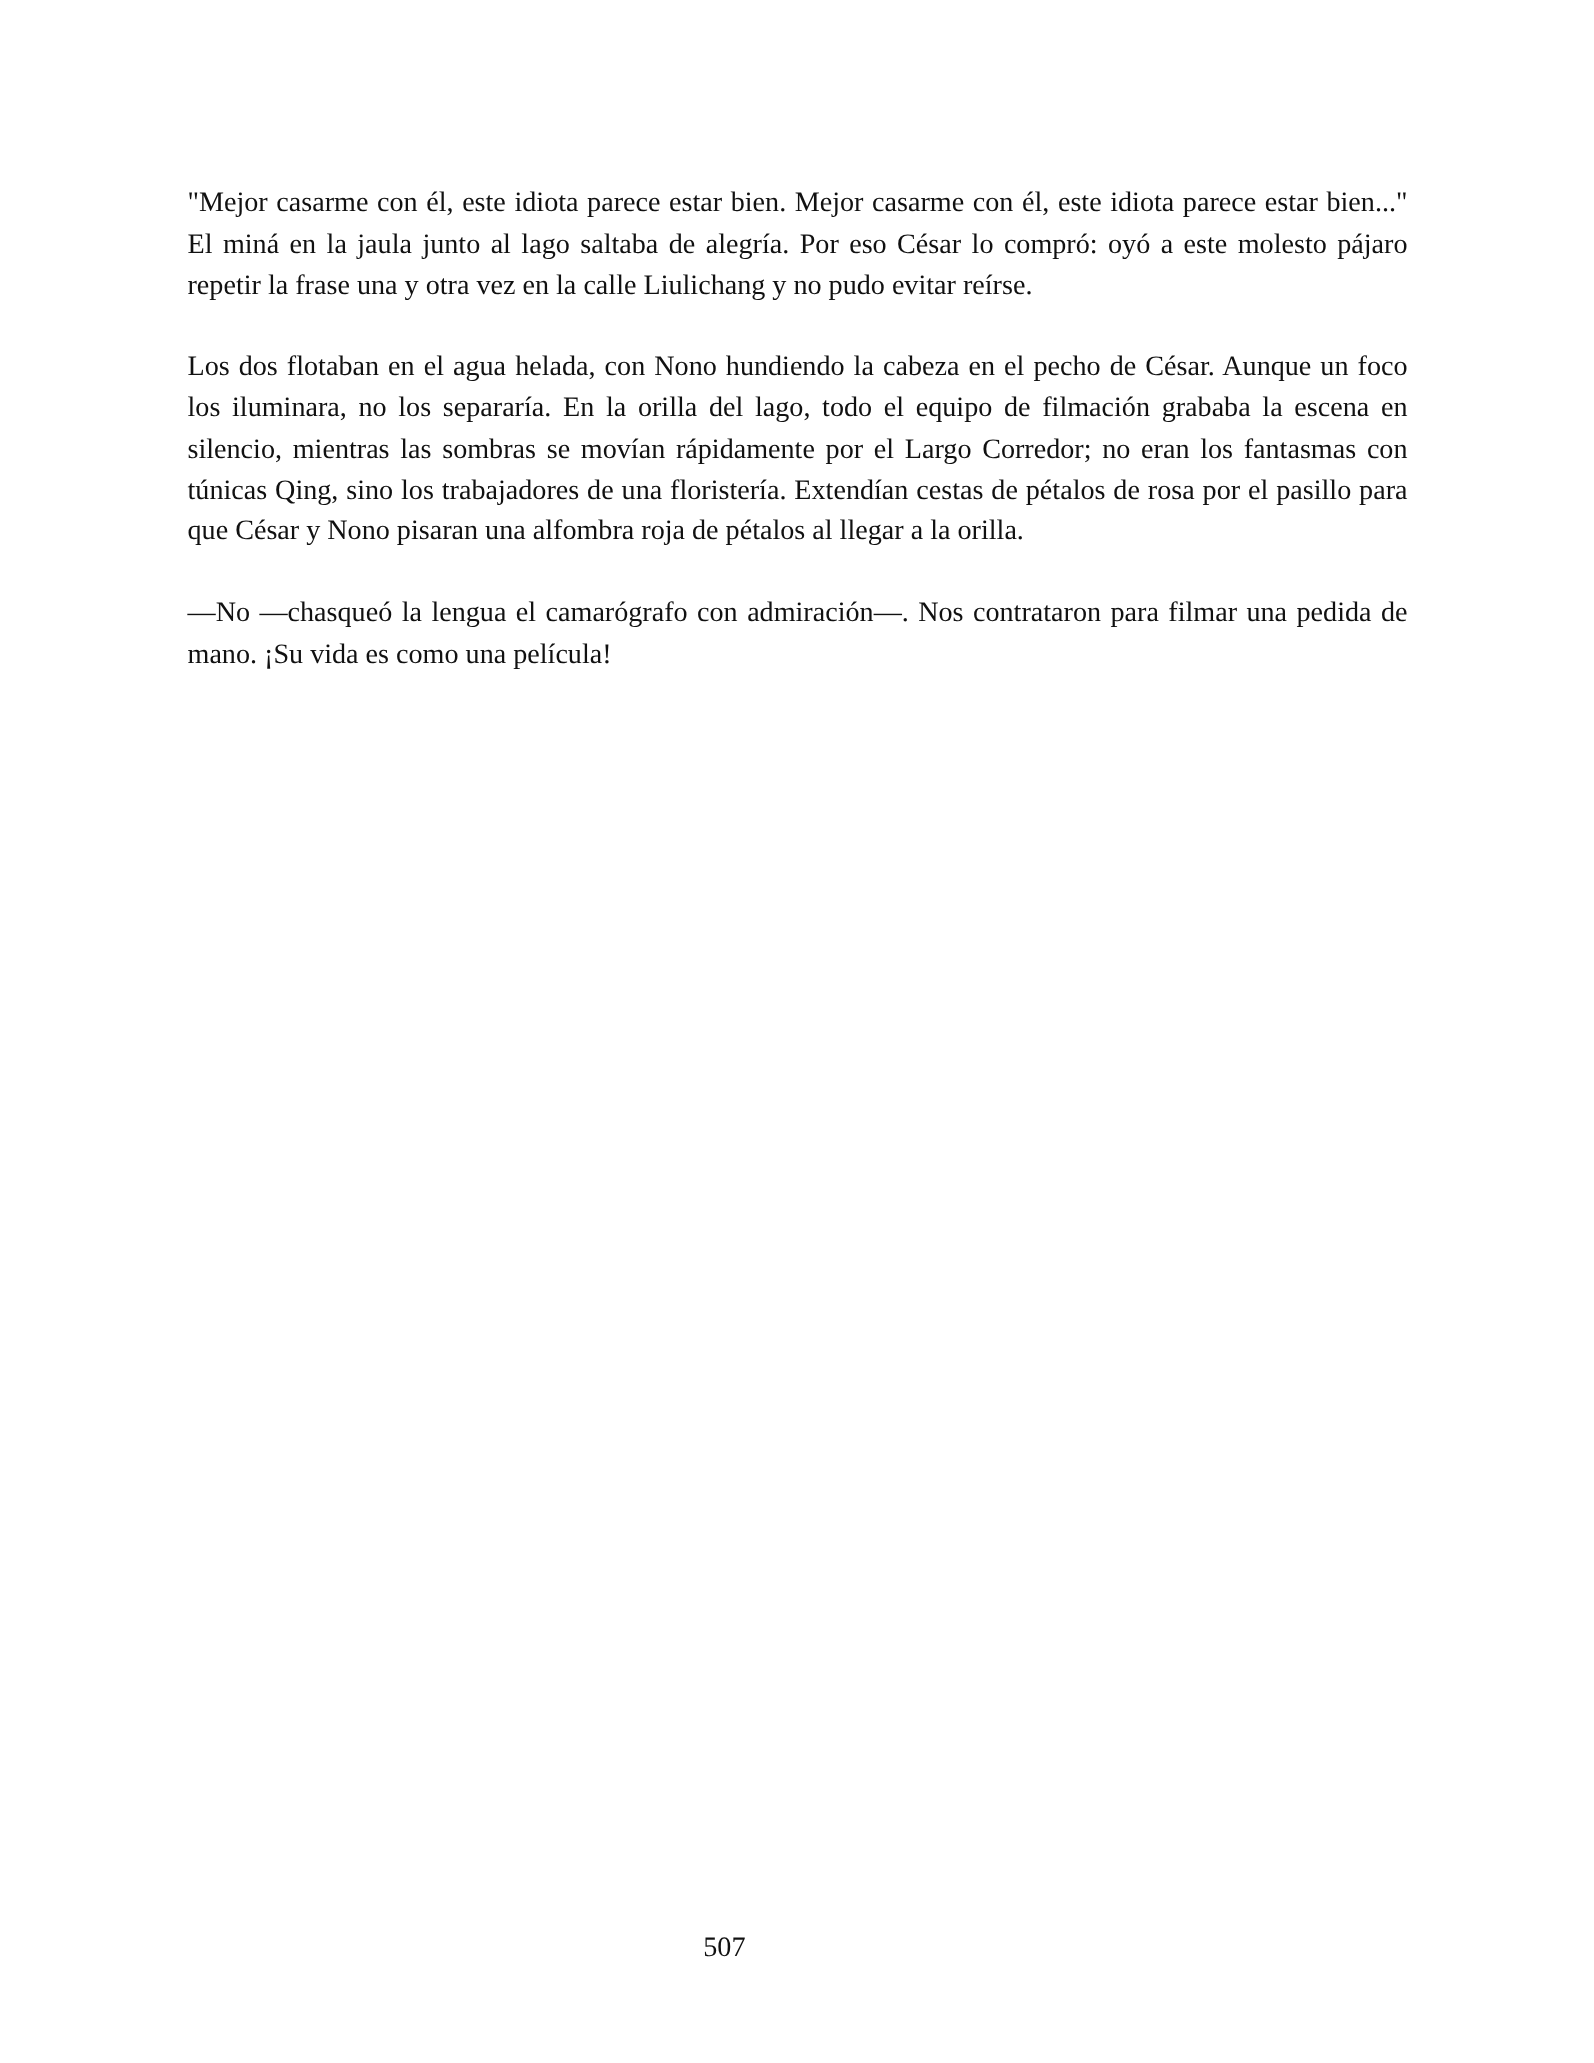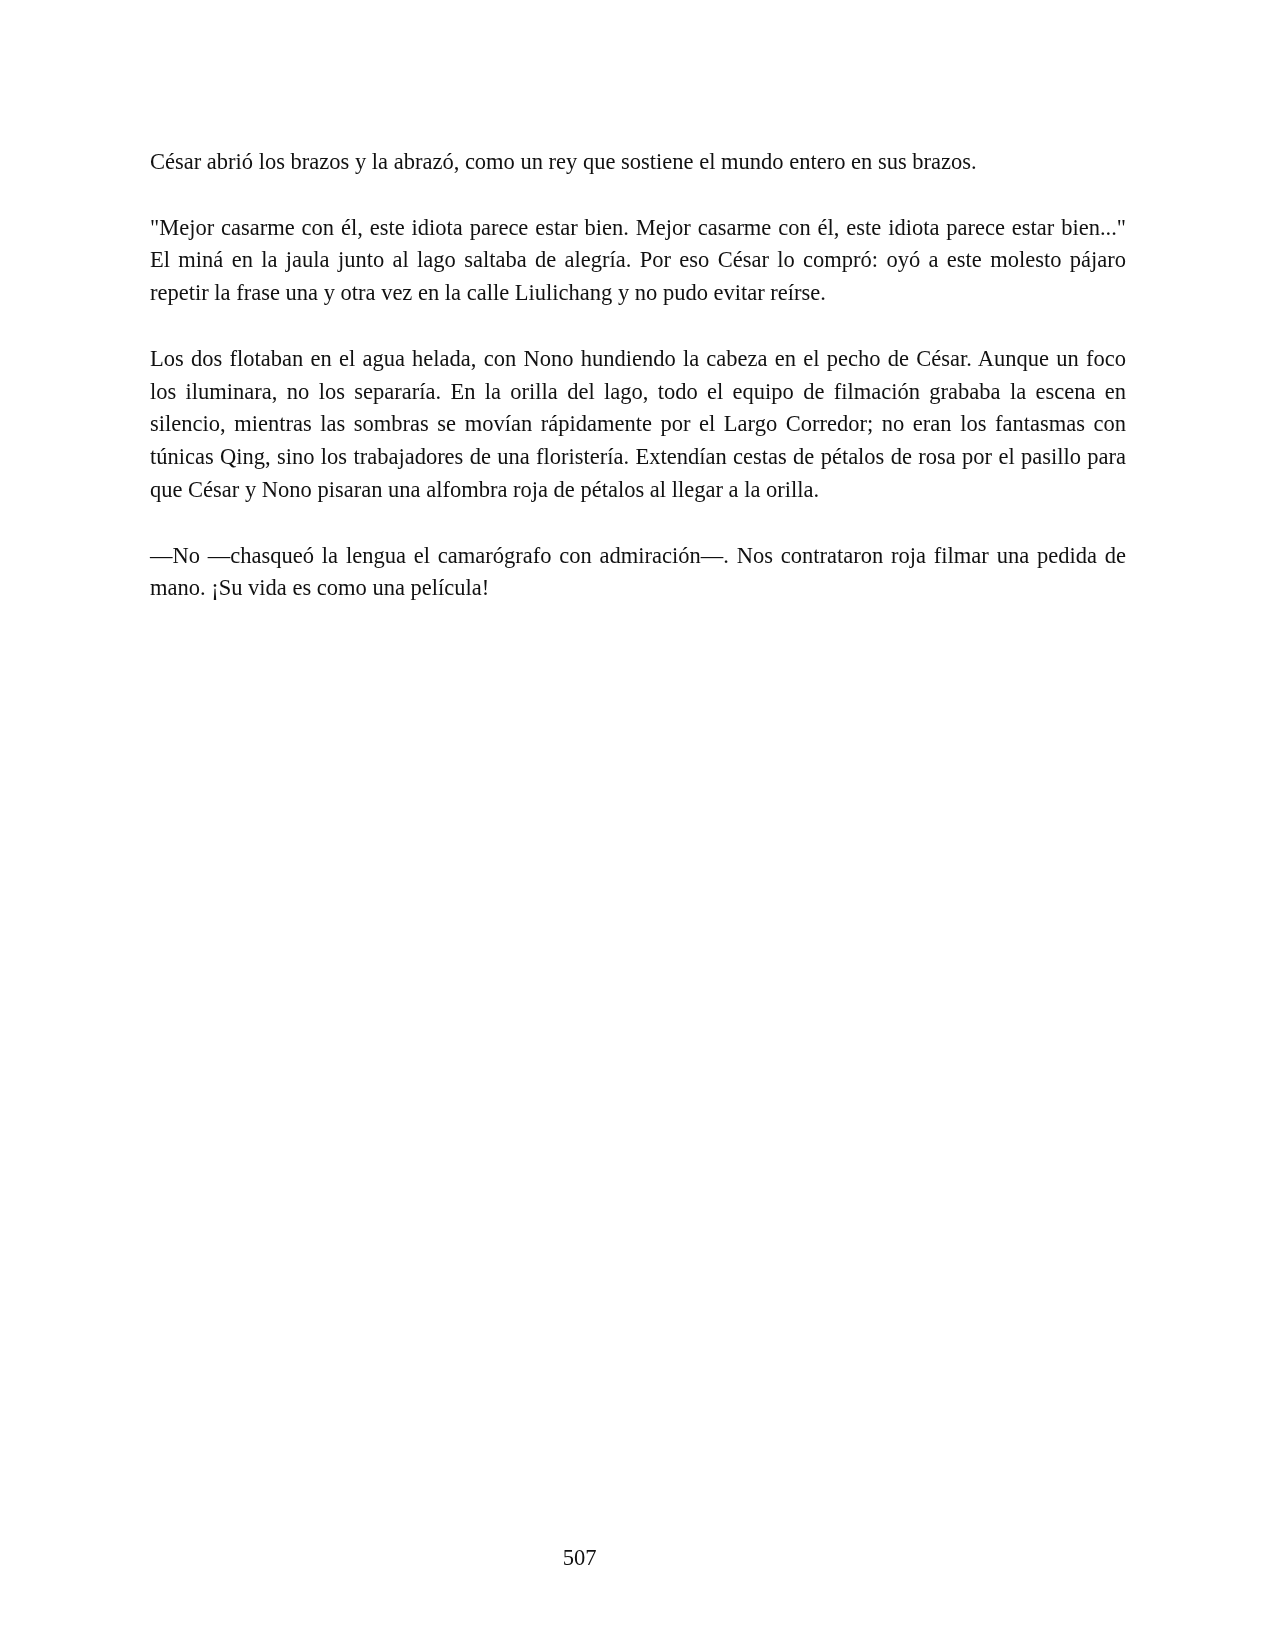--- a/index.html
+++ b/index.html
@@ -35,19 +35,18 @@
       text-align: center;
       font-family: "Liberation Serif", "DejaVu Serif", serif;
       font-size: 22.5px;
       color: #111111;
     }
   </style>
 </head>
 <body>
 
 <div class="page-body">
-  <p class="para">César abrió los brazos y la abrazó, como un rey que sostiene el mundo entero en sus brazos.</p>
   <p class="para">"Mejor casarme con él, este idiota parece estar bien. Mejor casarme con él, este idiota parece estar bien..." El miná en la jaula junto al lago saltaba de alegría. Por eso César lo compró: oyó a este molesto pájaro repetir la frase una y otra vez en la calle Liulichang y no pudo evitar reírse.</p>
   <p class="para">Los dos flotaban en el agua helada, con Nono hundiendo la cabeza en el pecho de César. Aunque un foco los iluminara, no los separaría. En la orilla del lago, todo el equipo de filmación grababa la escena en silencio, mientras las sombras se movían rápidamente por el Largo Corredor; no eran los fantasmas con túnicas Qing, sino los trabajadores de una floristería. Extendían cestas de pétalos de rosa por el pasillo para que César y Nono pisaran una alfombra roja de pétalos al llegar a la orilla.</p>
-  <p class="para">—No —chasqueó la lengua el camarógrafo con admiración—. Nos contrataron roja filmar una pedida de mano. ¡Su vida es como una película!</p>
+  <p class="para">—No —chasqueó la lengua el camarógrafo con admiración—. Nos contrataron para filmar una pedida de mano. ¡Su vida es como una película!</p>
 </div>
 
 <div class="page-number">507</div>
 
 </body></html>

